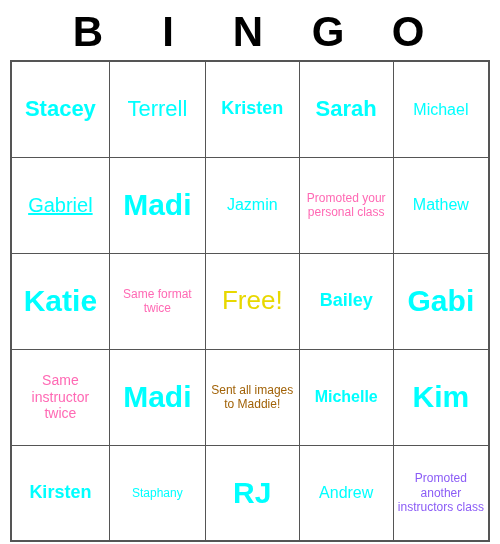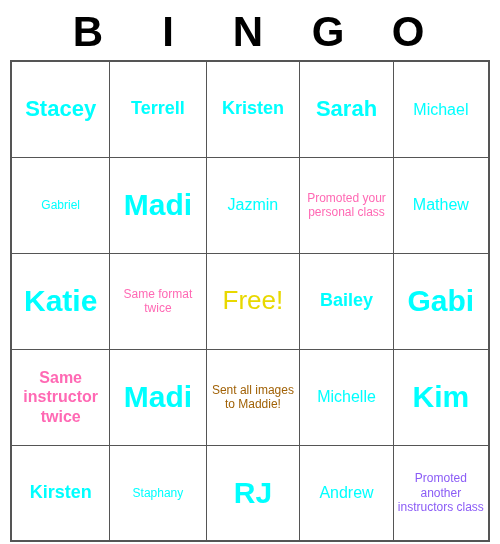--- a/index.html
+++ b/index.html
@@ -51,44 +51,44 @@
   <span>I</span>
   <span>N</span>
   <span>G</span>
   <span>O</span>
 </div>
 
 <table class="bingo-grid">
   <tbody id="grid-body">
   <tr>
         <td style="color: cyan; font-size: 22px; font-weight: bold;">Stacey</td>
-        <td style="color: cyan; font-size: 18px; font-weight: bold;">Terrell</td>
+        <td style="color: cyan; font-size: 22px; font-weight: normal;">Terrell</td>
         <td style="color: cyan; font-size: 18px; font-weight: bold; margin-left: 28px;">Kristen</td>
         <td style="color: cyan; font-size: 22px; font-weight: bold;">Sarah</td>
         <td style="color: cyan; font-size: 16px; font-weight: normal;">Michael</td>
       </tr>
       <tr>
-        <td style="color: cyan; font-size: 12px; font-weight: normal;">Gabriel</td>
+        <td style="color: cyan; font-size: 20px; font-weight: normal; text-decoration: underline;">Gabriel</td>
         <td style="color: cyan; font-size: 30px; font-weight: bold;">Madi</td>
         <td style="color: cyan; font-size: 16px; font-weight: normal;">Jazmin</td>
         <td style="color: rgb(255, 105, 180); font-size: 12px; font-weight: normal;">Promoted your personal class</td>
         <td style="color: cyan; font-size: 16px; font-weight: normal;">Mathew</td>
       </tr>
       <tr>
         <td style="color: cyan; font-size: 30px; font-weight: bold;">Katie</td>
         <td style="color: rgb(255, 105, 180); font-size: 12px; font-weight: normal;">Same format twice</td>
         <td style="color: rgb(232, 216, 0); font-size: 26px; font-weight: normal;">Free!</td>
         <td style="color: cyan; font-size: 18px; font-weight: bold;">Bailey</td>
         <td style="color: cyan; font-size: 30px; font-weight: bold;">Gabi</td>
       </tr>
       <tr>
-        <td style="color: rgb(255, 105, 180); font-size: 16px; font-weight: bold;">Same instructor twice</td>
+        <td style="color: rgb(255, 105, 180); font-size: 14px; font-weight: normal;">Same instructor twice</td>
         <td style="color: cyan; font-size: 30px; font-weight: bold;">Madi</td>
         <td style="color: #a16207; font-size: 12px; font-weight: normal; margin-top: 38px;">Sent all images to Maddie!</td>
-        <td style="color: cyan; font-size: 16px; font-weight: normal;">Michelle</td>
+        <td style="color: cyan; font-size: 16px; font-weight: bold;">Michelle</td>
         <td style="color: cyan; font-size: 30px; font-weight: bold;">Kim</td>
       </tr>
       <tr>
         <td style="color: cyan; font-size: 18px; font-weight: bold;">Kirsten</td>
         <td style="color: cyan; font-size: 12px; font-weight: normal;">Staphany</td>
         <td style="color: cyan; font-size: 30px; font-weight: bold; border-radius: 14px;">RJ</td>
         <td style="color: cyan; font-size: 16px; font-weight: normal;">Andrew</td>
         <td style="color: #8b5cf6; font-size: 12px; font-weight: normal;">Promoted another instructors class</td>
       </tr>
     </tbody>

